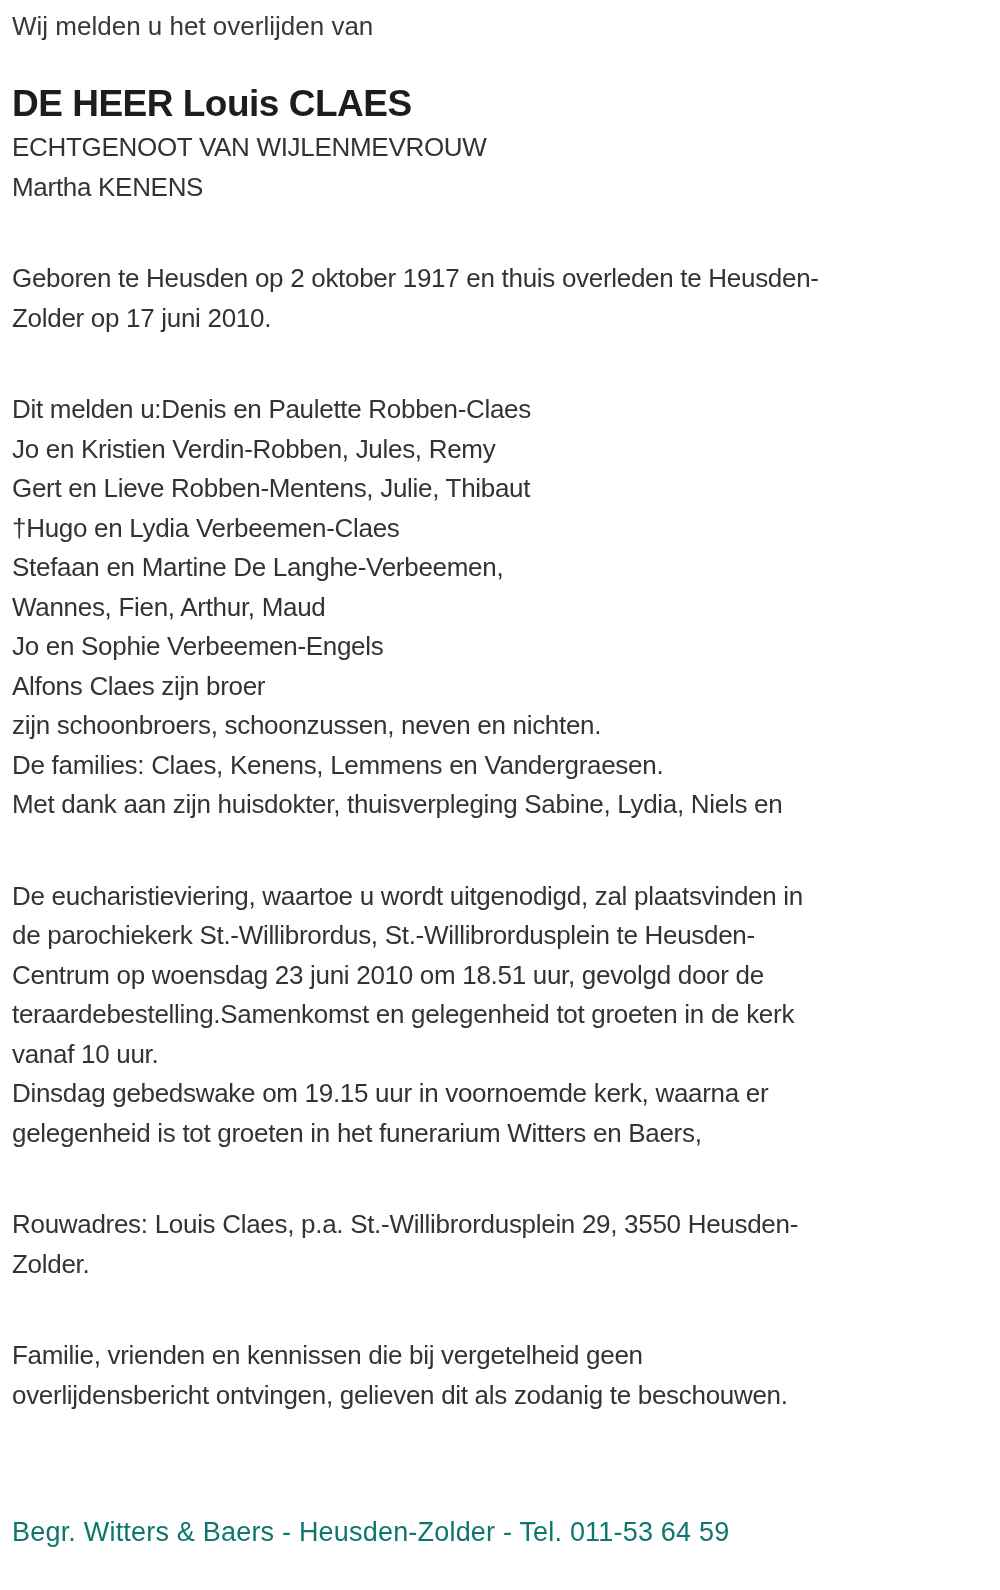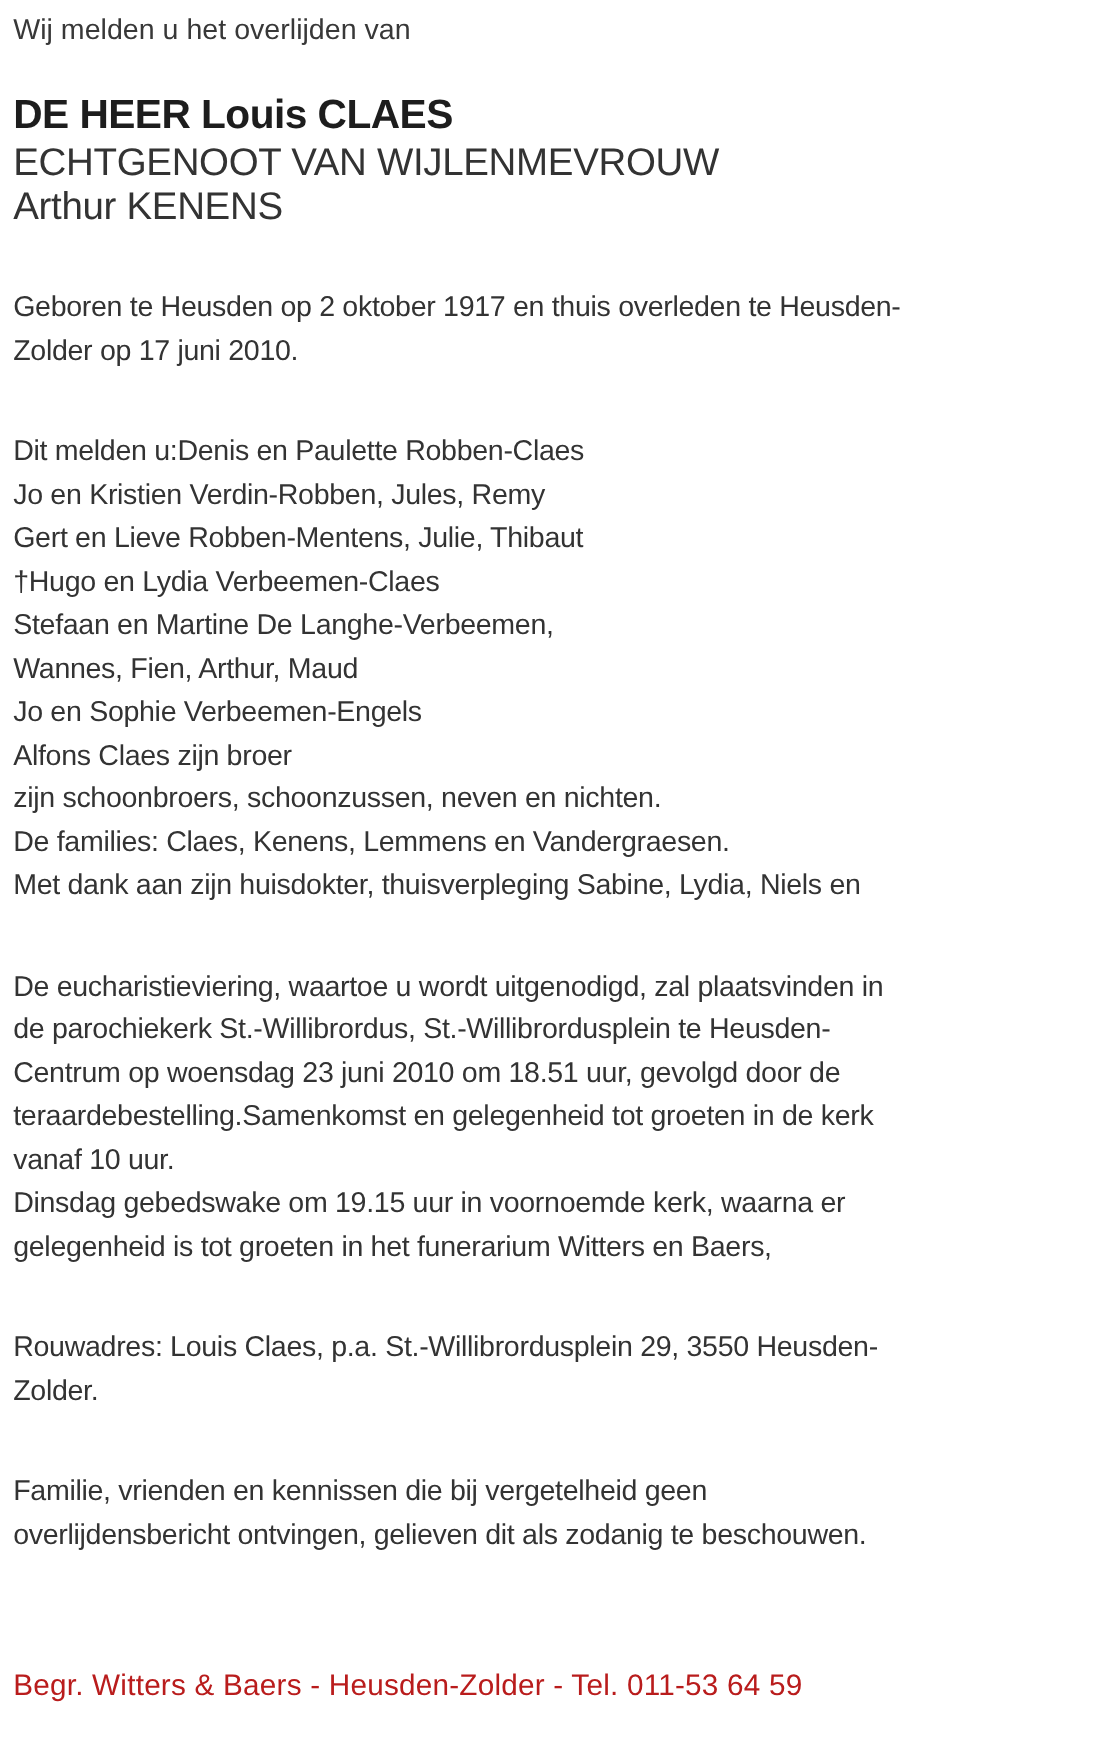--- a/index.html
+++ b/index.html
@@ -30,50 +30,50 @@
   }
   .deceased-name {
     font-size: 37px;
     font-weight: 700;
     line-height: 48px;
     letter-spacing: -0.5px;
     color: #1d1d1d;
     margin-top: 34px;
   }
   .spouse-label, .spouse-name {
-    font-size: 35px;
+    font-size: 26px;
     line-height: 39.5px;
     letter-spacing: -0.3px;
     color: #333333;
   }
   .paragraph {
     margin-top: 52px;
   }
   .footer-credit {
     position: absolute;
     left: 12px;
     top: 1512px;
     font-size: 27px;
     line-height: 40px;
     letter-spacing: 0.2px;
-    color: #b91c1c;
+    color: #0f766e;
     white-space: nowrap;
   }
 </style>
 </head>
 <body>
 
 <div class="page">
 
   <div class="intro-line">Wij melden u het overlijden van</div>
 
   <h1 class="deceased-name">DE HEER Louis CLAES</h1>
 
   <div class="spouse-label">ECHTGENOOT VAN WIJLENMEVROUW</div>
-  <div class="spouse-name">Arthur KENENS</div>
+  <div class="spouse-name">Martha KENENS</div>
 
   <div class="paragraph">
     <div class="line">Geboren te Heusden op 2 oktober 1917 en thuis overleden te Heusden-</div>
     <div class="line">Zolder op 17 juni 2010.</div>
   </div>
 
   <div class="paragraph">
     <div class="line">Dit melden u:Denis en Paulette Robben-Claes</div>
     <div class="line">Jo en Kristien Verdin-Robben, Jules, Remy</div>
     <div class="line">Gert en Lieve Robben-Mentens, Julie, Thibaut</div>

